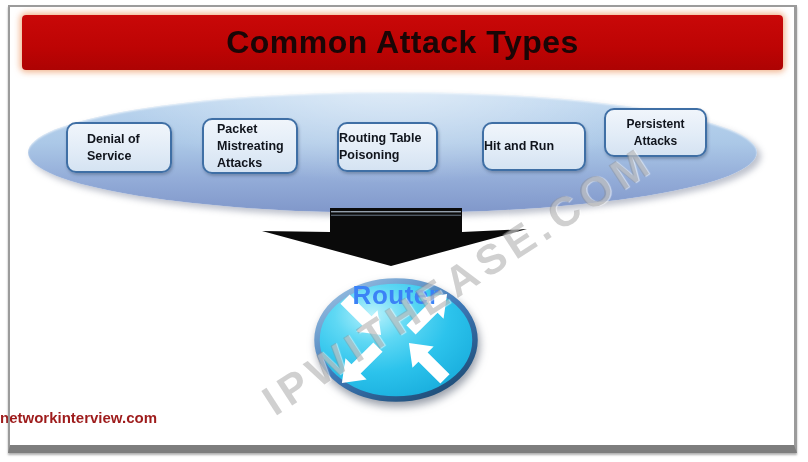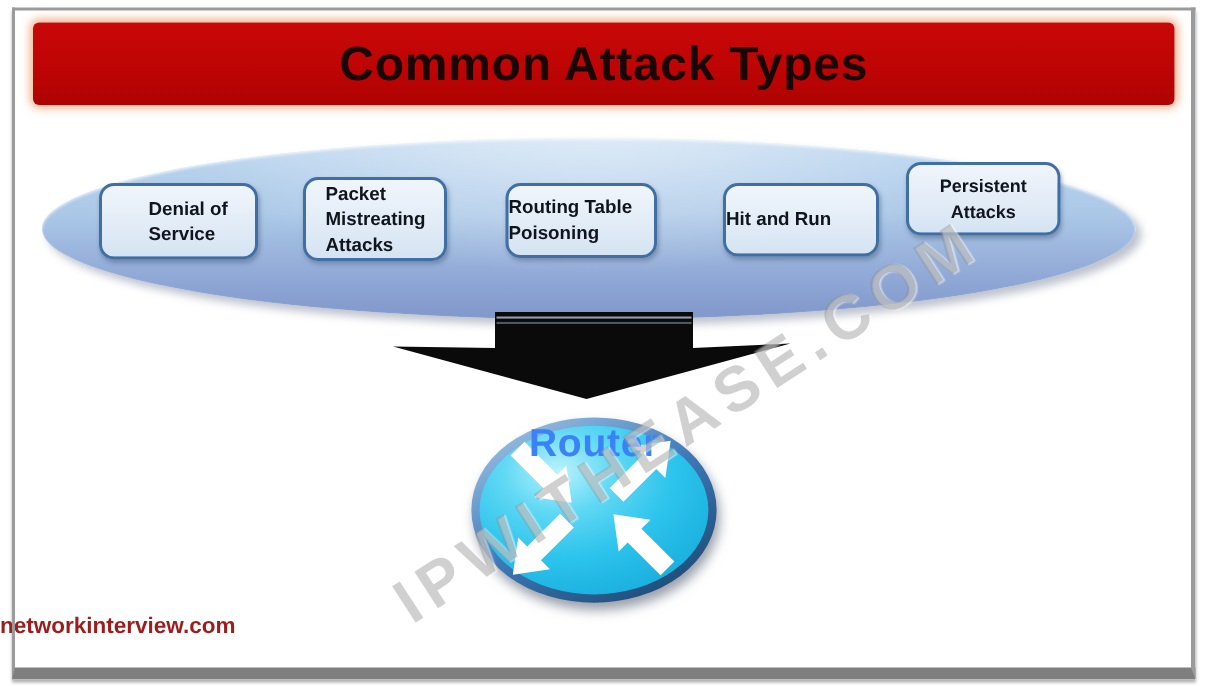--- a/index.html
+++ b/index.html
@@ -68,21 +68,21 @@
     box-shadow: 1px 2px 3px rgba(70,90,120,0.45);
     display: flex;
     align-items: center;
     z-index: 10;
     color: #10141c;
     font-weight: bold;
     font-size: 12.5px;
     line-height: 17px;
   }
   .abox-label { white-space: pre-line; display: block; width: 100%; }
-  .abox-0 { left: 66px;  top: 122px; width: 106px; height: 51px; padding-left: 31px; }
+  .abox-0 { left: 66px;  top: 122px; width: 106px; height: 51px; padding-left: 19px; }
   .abox-1 { left: 202px; top: 118px; width: 96px;  height: 56px; padding-left: 13px; }
   .abox-2 { left: 337px; top: 122px; width: 101px; height: 50px; }
   .abox-3 { left: 482px; top: 122px; width: 104px; height: 49px; }
   .abox-4 { left: 604px; top: 108px; width: 103px; height: 49px; text-align: center; font-size: 12px; }
 
   
   .down-arrow {
     position: absolute;
     left: 0; top: 0;
     z-index: 8;

